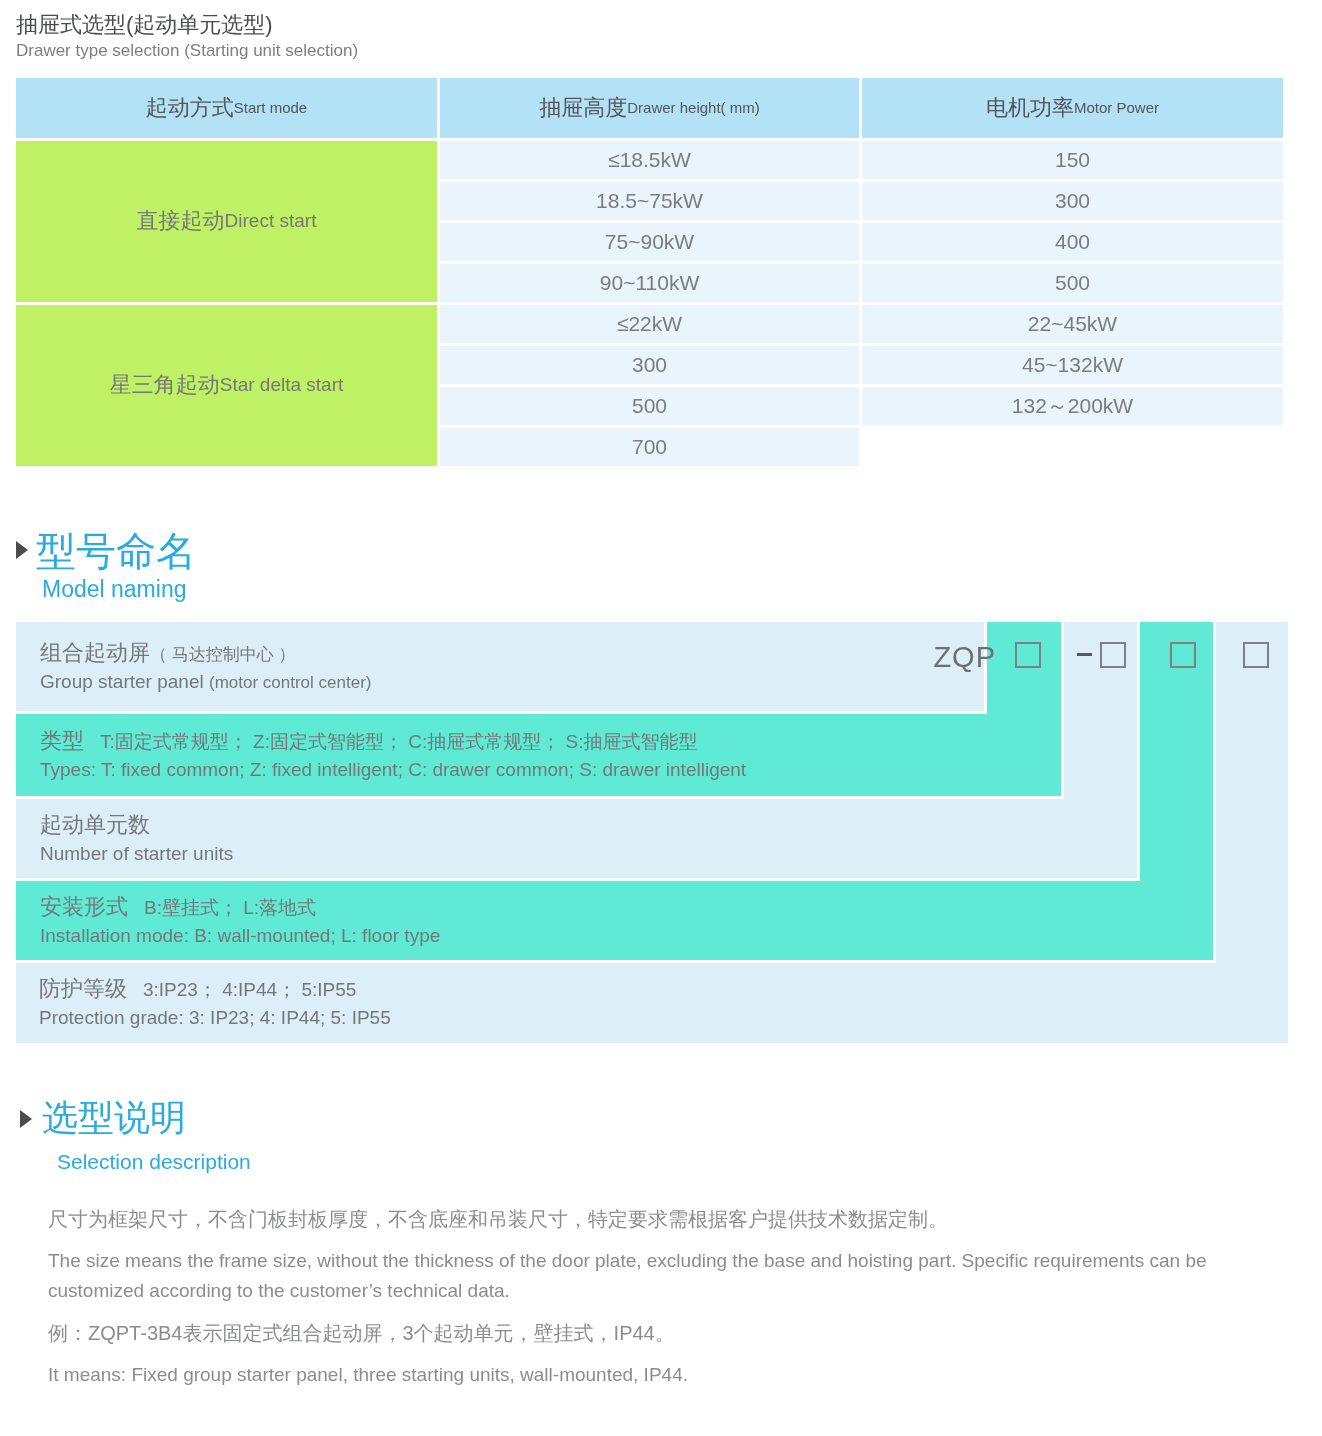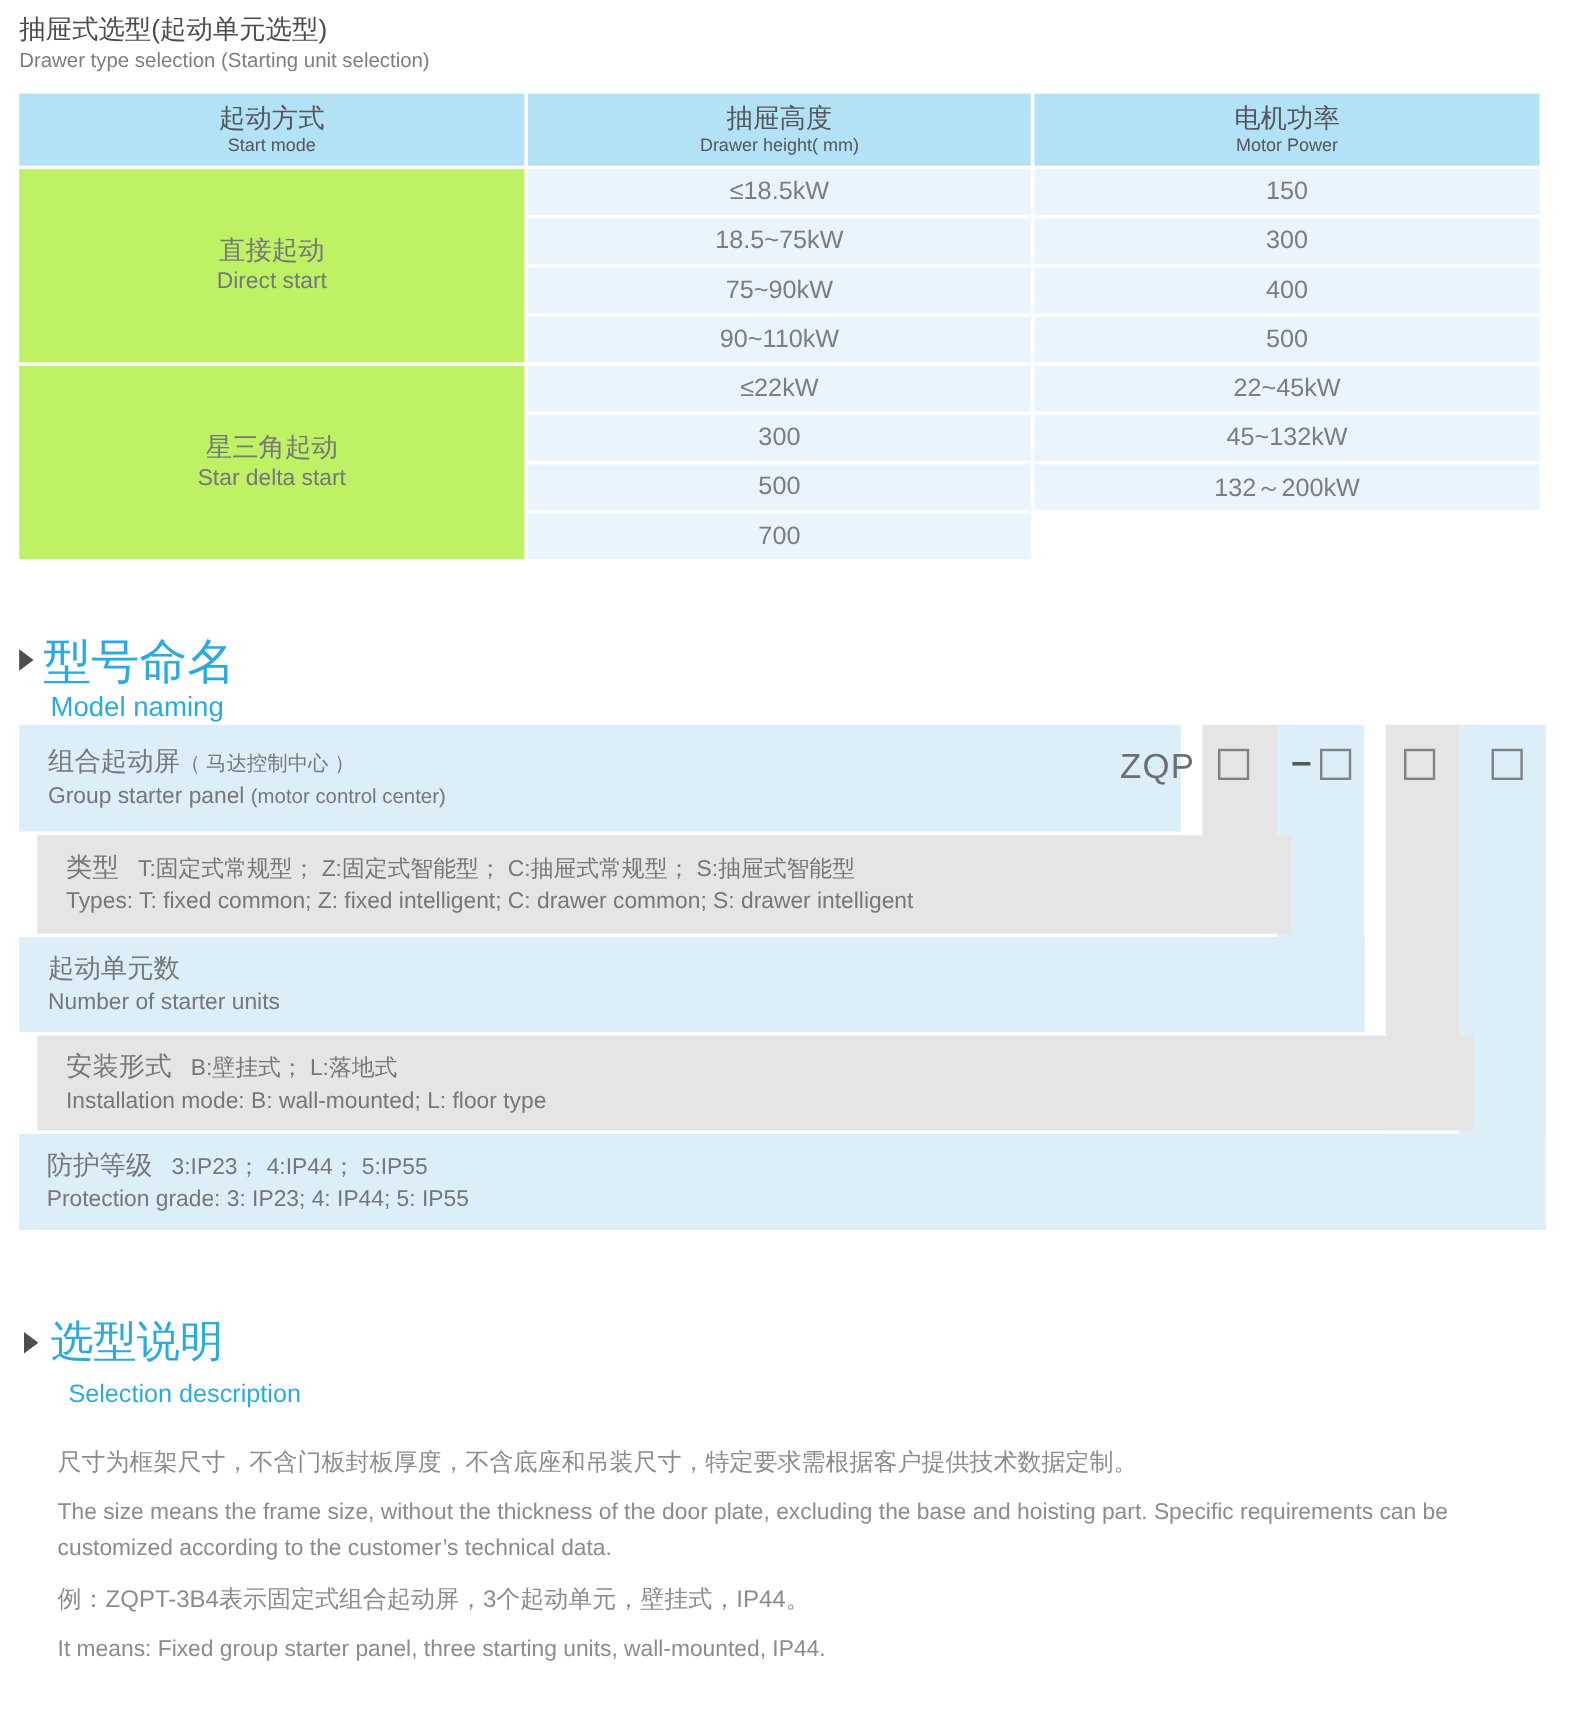--- a/index.html
+++ b/index.html
@@ -10,43 +10,43 @@
   
   .doc-title-cn { position:absolute; left:16px; top:10px; font-size:22px; color:#4b4c4e; }
   .doc-title-en { position:absolute; left:16px; top:41px; font-size:17px; color:#7d7e81; }
 
   
   .sel-table {
     position:absolute; left:16px; top:78px;
     display:grid; grid-template-columns:421px 419px 421px;
     grid-template-rows:60px repeat(8,38px); gap:3px;
   }
-  .cell { display:flex; flex-direction:column; align-items:center; justify-content:center; text-align:center; }
+  .cell { display:flex; align-items:center; justify-content:center; text-align:center; }
   .th { background:#b3e1f6; color:#54565a; }
   .th .cn { font-size:22px; line-height:1.25; }
   .th .en { font-size:15px; line-height:1.2; }
   .td { background:#e9f4fc; color:#7b7d80; font-size:21px; }
   .group { grid-row:span 4; background:#bef264; color:#76777a; }
   .group .cn { font-size:22px; line-height:1.3; }
   .group .en { font-size:19px; line-height:1.3; }
 
   
   .tri { position:absolute; width:0; height:0; border-top:9px solid transparent;
          border-bottom:9px solid transparent; border-left:12px solid #4d4d4d; }
   .sec1-cn { position:absolute; left:36px; top:524px; font-size:40px; color:#29abe2; }
   .sec1-en { position:absolute; left:42px; top:576px; font-size:23px; color:#29abe2; }
   .sec2-cn { position:absolute; left:42px; top:1094px; font-size:36px; color:#29abe2; }
   .sec2-en { position:absolute; left:57px; top:1150px; font-size:21px; color:#29abe2; }
 
   
-  .model { position:absolute; left:16px; top:604px; width:1272px; height:373px; }
+  .model { position:absolute; left:16px; top:622px; width:1272px; height:373px; }
   .band  { position:absolute; display:flex; flex-direction:column; justify-content:center;
            padding-left:24px; box-sizing:border-box; color:#76777a; }
   .blue  { background:#dceef8; }
-  .gray  { background:#e5e5e5;margin-left:15px; }
+  .gray  { background:#5eead4; }
   .strip { position:absolute; }
   .band1 { left:0; top:0;    width:968px;  height:89px; }
   .band2 { left:0; top:92px; width:1045px; height:82px; }
   .band3 { left:0; top:177px; width:1121px; height:79px; }
   .band4 { left:0; top:259px; width:1197px; height:79px; }
   .band5 { left:0; top:341px; width:1272px; height:80px;padding-left:23px; }
   .strip1 { left:971px;  top:0; width:74px; height:174px; }
   .strip2 { left:1048px; top:0; width:73px; height:256px; }
   .strip3 { left:1124px; top:0; width:73px; height:338px; }
   .strip4 { left:1200px; top:0; width:72px; height:421px; }

